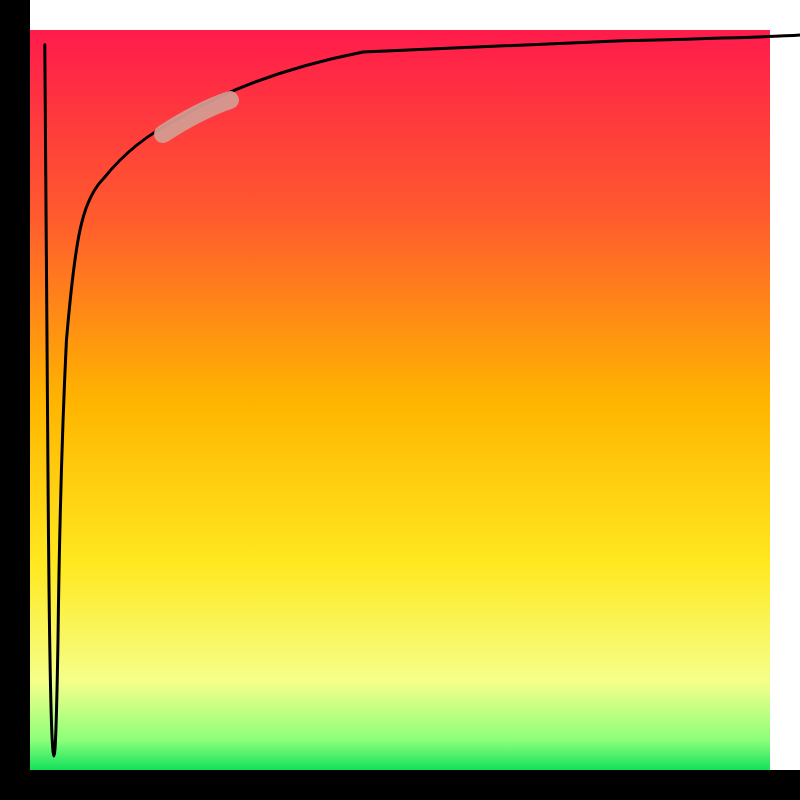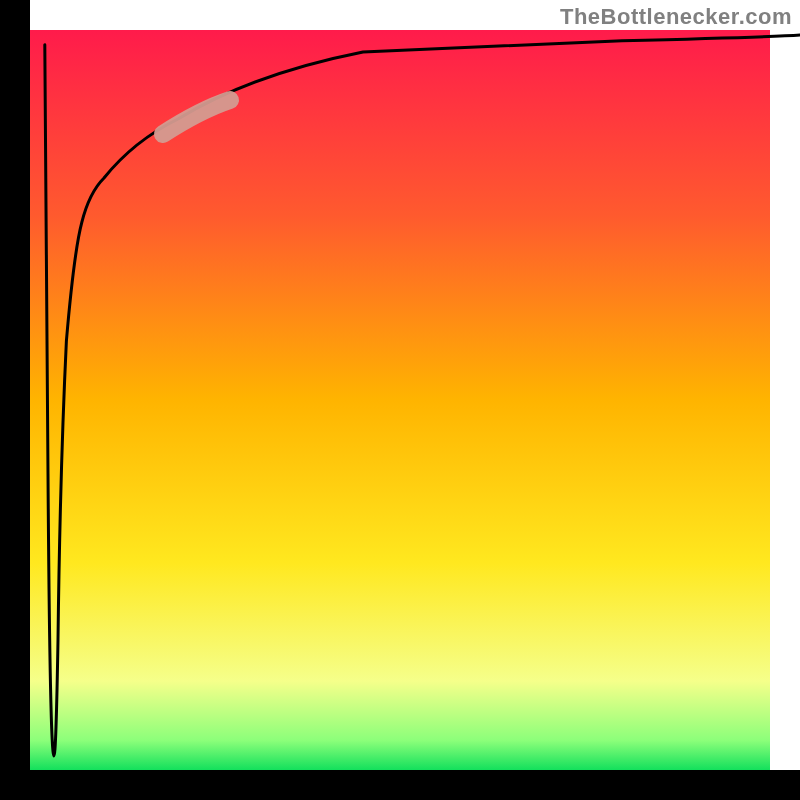--- a/index.html
+++ b/index.html
@@ -60,14 +60,13 @@
              Q 74 252 81.8 222.4
              Q 89.2 192.8 104 178
              Q 133.6 141 178 119
              Q 252 74 363 52
              Q 474 47.7 622 40.7
              Q 770 37 800 35" fill="none" stroke="#000" stroke-width="3" stroke-linecap="round"></path>
 
     <path d="M 163 134 Q 200 110 230 100" fill="none" stroke="#d49b90" stroke-width="18" stroke-linecap="round" opacity="0.95"></path>
   </svg>
 
-  <div class="watermark">TheBottlenecker.com</div>
 </div>
 
 </body></html>

